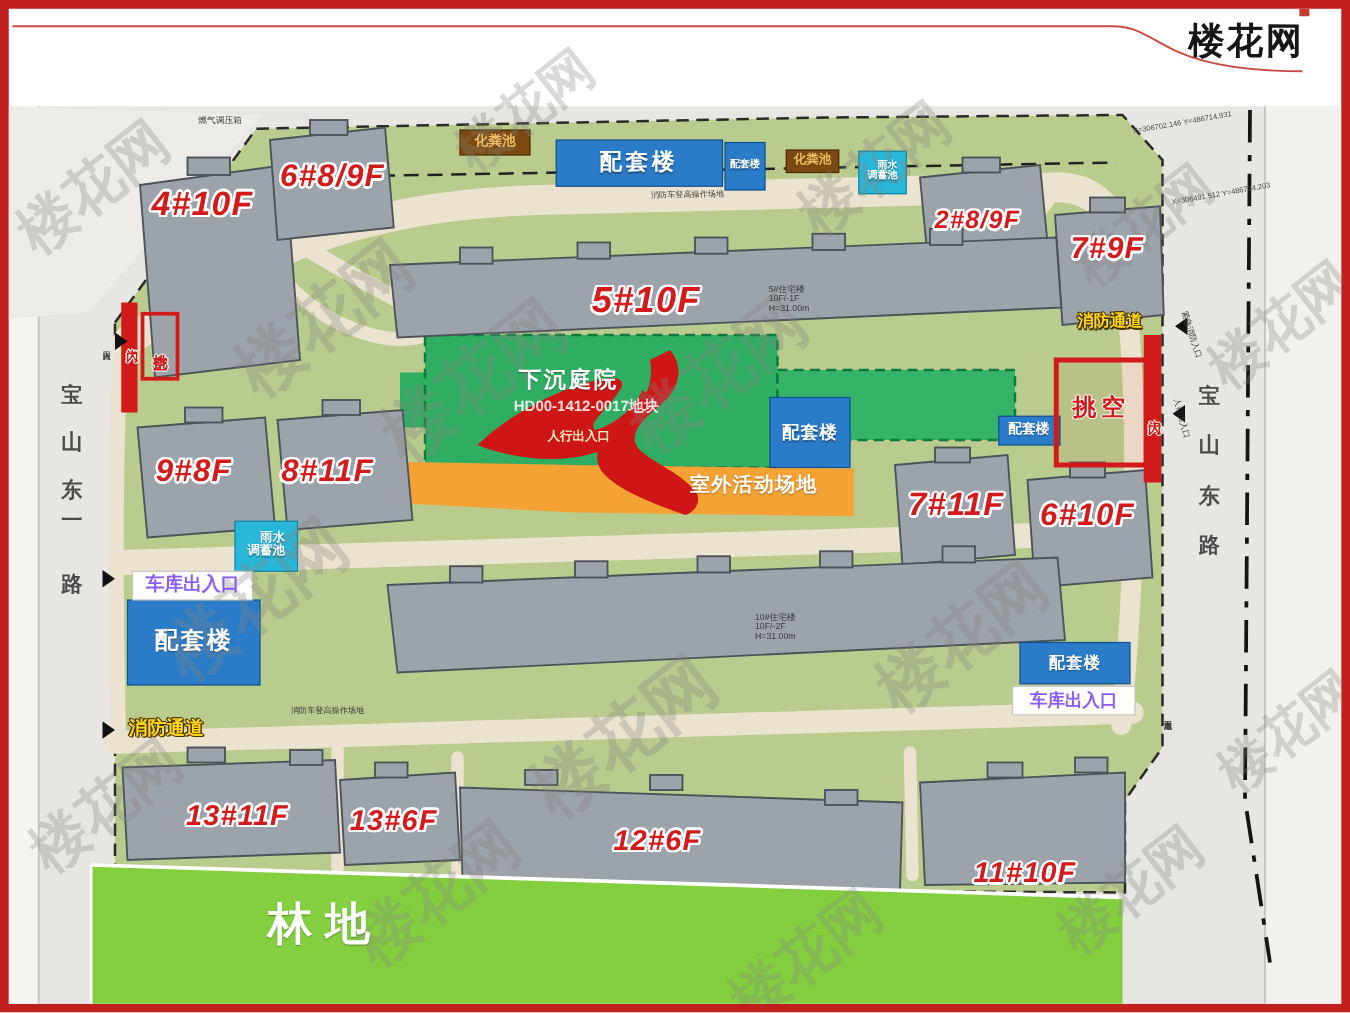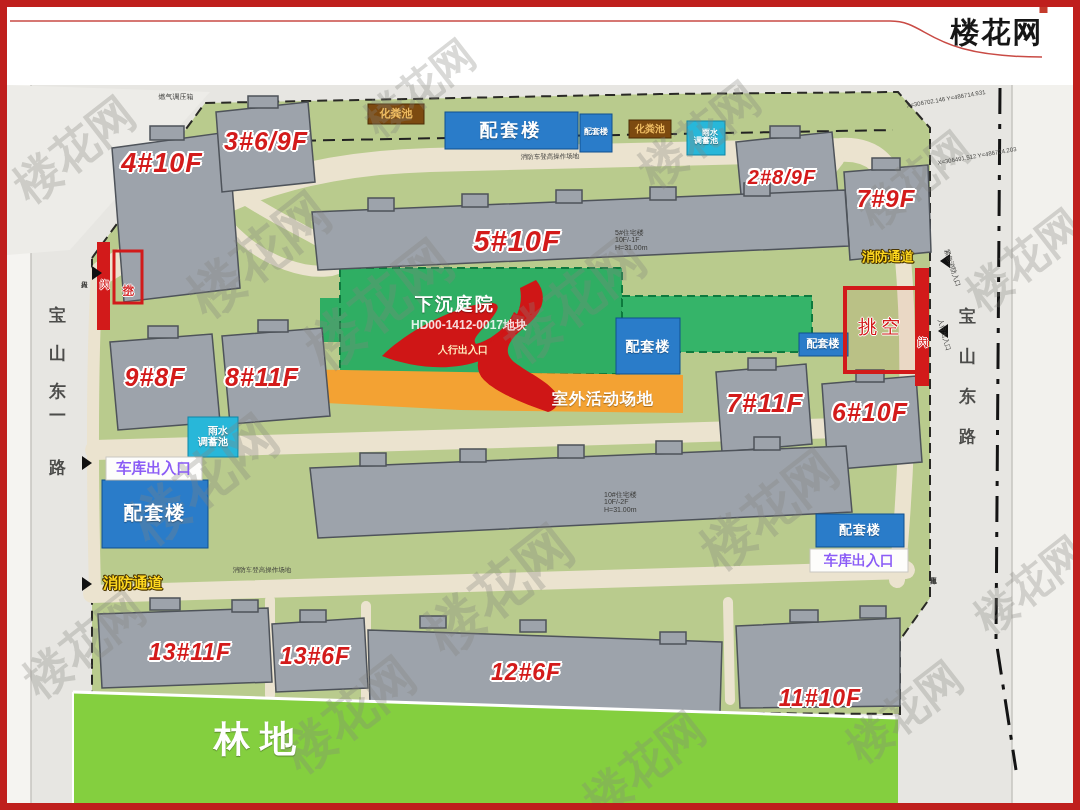--- a/index.html
+++ b/index.html
@@ -7,21 +7,21 @@
   .stage{position:absolute;left:-7px;top:-7px;width:1080px;height:810px;}
   .map-svg{position:absolute;left:0;top:0;}
   .lbl{position:absolute;transform:translate(-50%,-50%);white-space:nowrap;line-height:1.05;z-index:30;}
   .bl{color:#d31b1b;font-weight:900;font-style:italic;letter-spacing:1px;
       text-shadow:2px 0 0 #fff,-2px 0 0 #fff,0 2px 0 #fff,0 -2px 0 #fff,1.5px 1.5px 0 #fff,-1.5px -1.5px 0 #fff,1.5px -1.5px 0 #fff,-1.5px 1.5px 0 #fff;}
   .wl{color:#fff;font-weight:700;text-shadow:0 1px 1px rgba(0,0,0,.35);}
   .yl{color:#ffd81f;font-weight:800;
       text-shadow:1px 0 #4a3500,-1px 0 #4a3500,0 1px #4a3500,0 -1px #4a3500,1px 1px #4a3500,-1px -1px #4a3500;}
   .ol{color:#8b5cf6;font-weight:800;}
   .gold{color:#eebc62;font-weight:700;}
-  .rd{color:#d21a1a;font-weight:400;
+  .rd{color:#d21a1a;font-weight:700;
       text-shadow:1px 0 #fff,-1px 0 #fff,0 1px #fff,0 -1px #fff;}
   .tiny{color:#3a3a38;font-size:7px;font-weight:400;}
   .vert{writing-mode:vertical-rl;text-orientation:upright;}
   .roadname{position:absolute;color:#4c4c4a;font-weight:700;font-size:17px;z-index:25;
       writing-mode:vertical-rl;text-orientation:upright;}
   .wm{position:absolute;transform:translate(-50%,-50%) rotate(-38deg);color:#84847e;opacity:.3;
       font-family:"DejaVu Serif",serif;font-weight:700;z-index:20;white-space:nowrap;}
   .title{position:absolute;left:527px;top:47px;transform:translate(-50%,-50%);color:#ce1b16;
       font-weight:900;font-size:45px;letter-spacing:5px;white-space:nowrap;z-index:40;}
   .logo{position:absolute;left:997px;top:33px;transform:translate(-50%,-50%);color:#161616;
@@ -176,37 +176,37 @@
 
   <svg class="map-svg" viewBox="0 0 1080 810" width="1080" height="810" style="z-index:35">
     <path d="M10,21 L890,21 C930,21 925,57 1042,57" stroke="#c94b45" stroke-width="1.5" fill="none"></path>
   </svg>
   <div class="logo">
     <span>楼花网</span>
     <span class="seal"></span>
   </div>
 
   <div class="lbl bl" style="left:162px;top:163px;font-size:27px">4#10F</div>
-  <div class="lbl bl" style="left:266px;top:141px;font-size:25px">3#6/9F</div>
+  <div class="lbl bl" style="left:266px;top:141px;font-size:25px">6#8/9F</div>
   <div class="lbl bl" style="left:782px;top:177px;font-size:20px">2#8/9F</div>
   <div class="lbl bl" style="left:886px;top:199px;font-size:24px">7#9F</div>
   <div class="lbl bl" style="left:517px;top:241px;font-size:29px">5#10F</div>
   <div class="lbl bl" style="left:155px;top:377px;font-size:25px">9#8F</div>
   <div class="lbl bl" style="left:262px;top:377px;font-size:25px">8#11F</div>
   <div class="lbl bl" style="left:765px;top:404px;font-size:26px">7#11F</div>
   <div class="lbl bl" style="left:870px;top:412px;font-size:25px">6#10F</div>
   <div class="lbl bl" style="left:190px;top:652px;font-size:23px">13#11F</div>
   <div class="lbl bl" style="left:315px;top:656px;font-size:23px">13#6F</div>
   <div class="lbl bl" style="left:526px;top:672px;font-size:23px">12#6F</div>
   <div class="lbl bl" style="left:820px;top:698px;font-size:23px">11#10F</div>
 
   <div class="lbl wl" style="left:455px;top:304px;font-size:18px;letter-spacing:2px">下沉庭院</div>
   <div class="lbl" style="left:469px;top:325px;font-size:12px;color:rgba(255,255,255,.85);font-weight:600">HD00-1412-0017地块</div>
   <div class="lbl" style="left:463px;top:350px;font-size:10px;color:#ffefc0;font-weight:700">人行出入口</div>
-  <div class="lbl wl" style="left:603px;top:399px;font-size:16px;letter-spacing:1px">室外活动场地</div>
+  <div class="lbl wl" style="left:603px;top:389px;font-size:16px;letter-spacing:1px">室外活动场地</div>
   <div class="lbl wl" style="left:260px;top:739px;font-size:36px;letter-spacing:10px;font-weight:800">林地</div>
   <div class="lbl rd" style="left:881px;top:327px;font-size:19px;letter-spacing:4px">挑空</div>
   <div class="lbl rd vert" style="left:128px;top:274px;font-size:12px">挑空</div>
   <div class="lbl rd vert" style="left:922px;top:327px;font-size:11px">大门</div>
   <div class="lbl rd vert" style="left:104px;top:271px;font-size:10px">大门</div>
 
   <div class="lbl wl" style="left:511px;top:130px;font-size:18px;letter-spacing:3px">配套楼</div>
   <div class="lbl wl" style="left:596px;top:132px;font-size:8px">配套楼</div>
   <div class="lbl wl" style="left:648px;top:346px;font-size:14px;letter-spacing:1px">配套楼</div>
   <div class="lbl wl" style="left:155px;top:513px;font-size:19px;letter-spacing:2px">配套楼</div>

